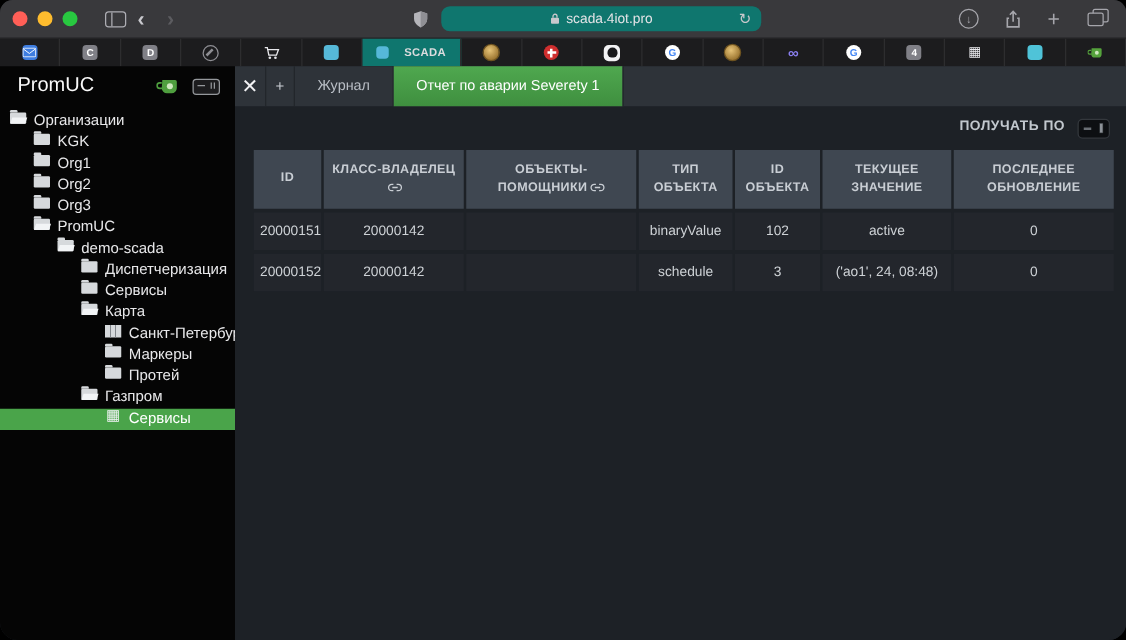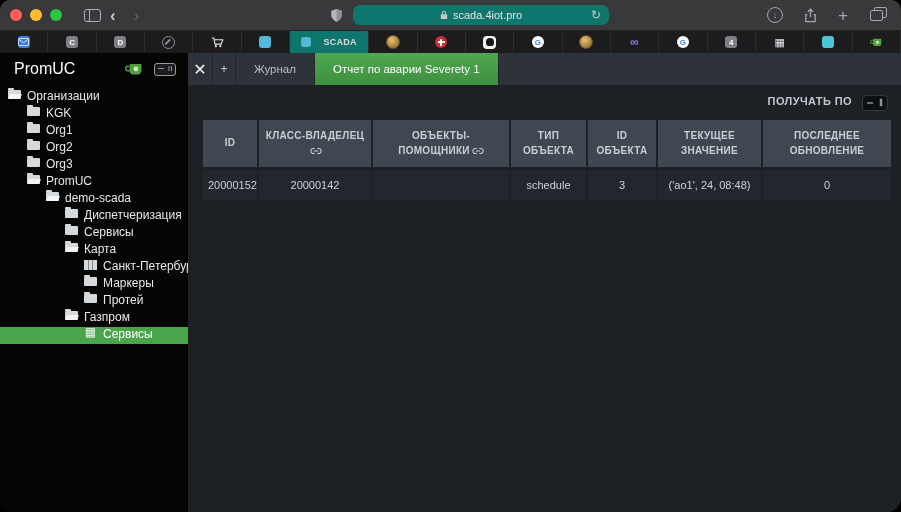--- a/index.html
+++ b/index.html
@@ -326,20 +326,29 @@
                     <path d="M5.5 1 H4 a3 3 0 0 0 0 6 h1.5 M8.5 1 H10 a3 3 0 0 1 0 6 H8.5 M4.5 4 h5" stroke="#c9ced4" stroke-width="1.2" fill="none"></path>
                   </svg></th>
               <th><span>ТИП ОБЪЕКТА</span></th>
               <th><span>ID ОБЪЕКТА</span></th>
               <th><span>ТЕКУЩЕЕ ЗНАЧЕНИЕ</span></th>
               <th><span>ПОСЛЕДНЕЕ ОБНОВЛЕНИЕ</span></th>
             </tr>
           </thead>
           <tbody>
             <tr>
+              <td>20000151</td>
+              <td>20000142</td>
+              <td></td>
+              <td>binaryValue</td>
+              <td>102</td>
+              <td>active</td>
+              <td>0</td>
+            </tr>
+            <tr>
               <td>20000152</td>
               <td>20000142</td>
               <td></td>
               <td>schedule</td>
               <td>3</td>
               <td>('ao1', 24, 08:48)</td>
               <td>0</td>
             </tr>
           </tbody>
         </table>

